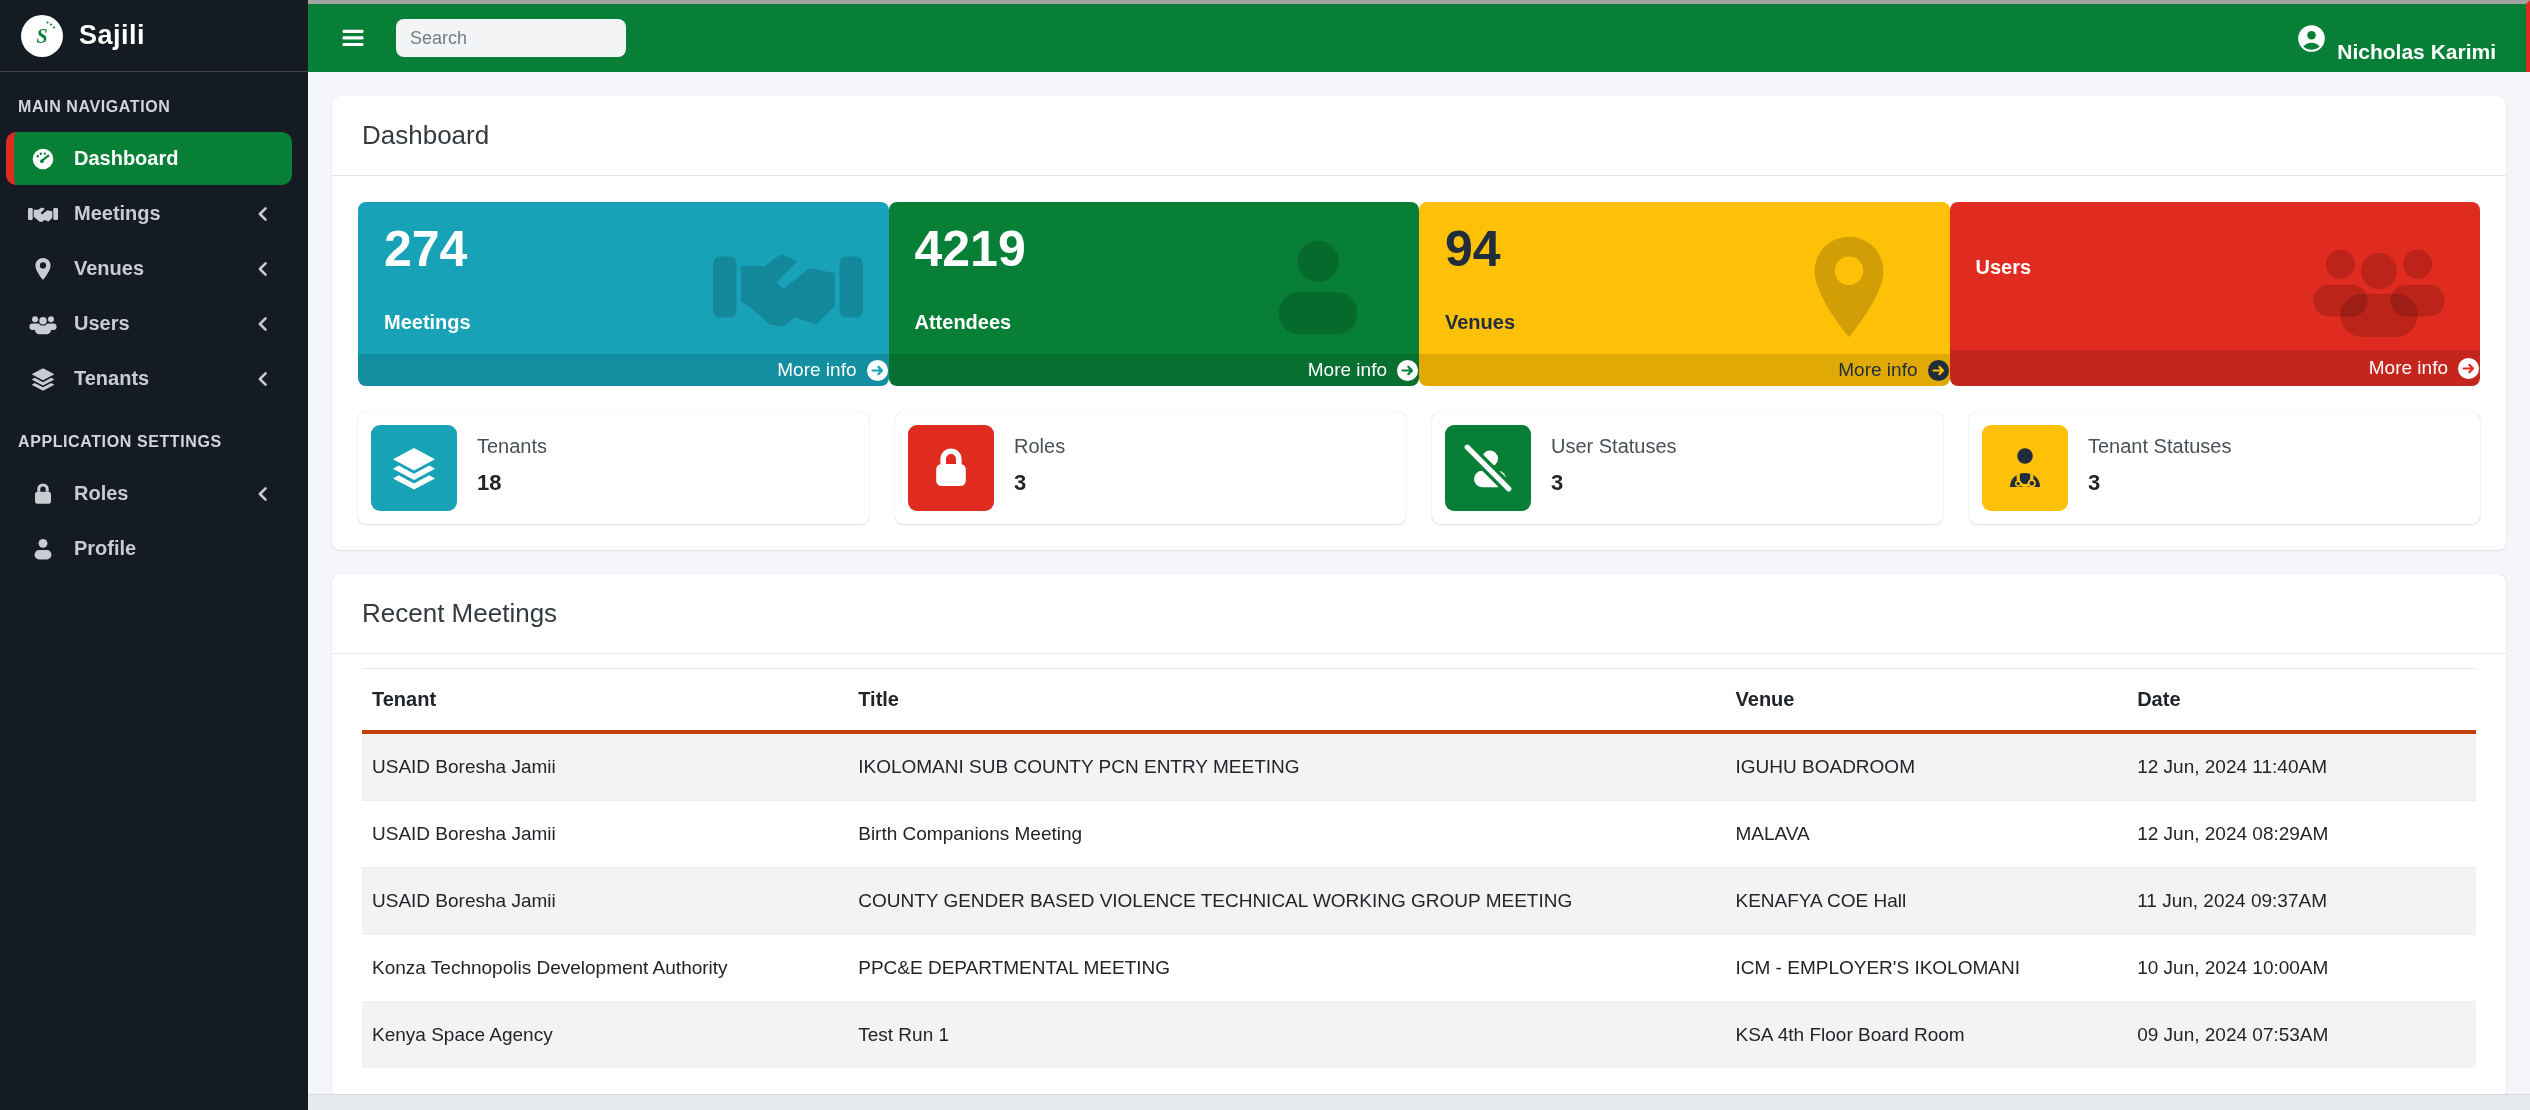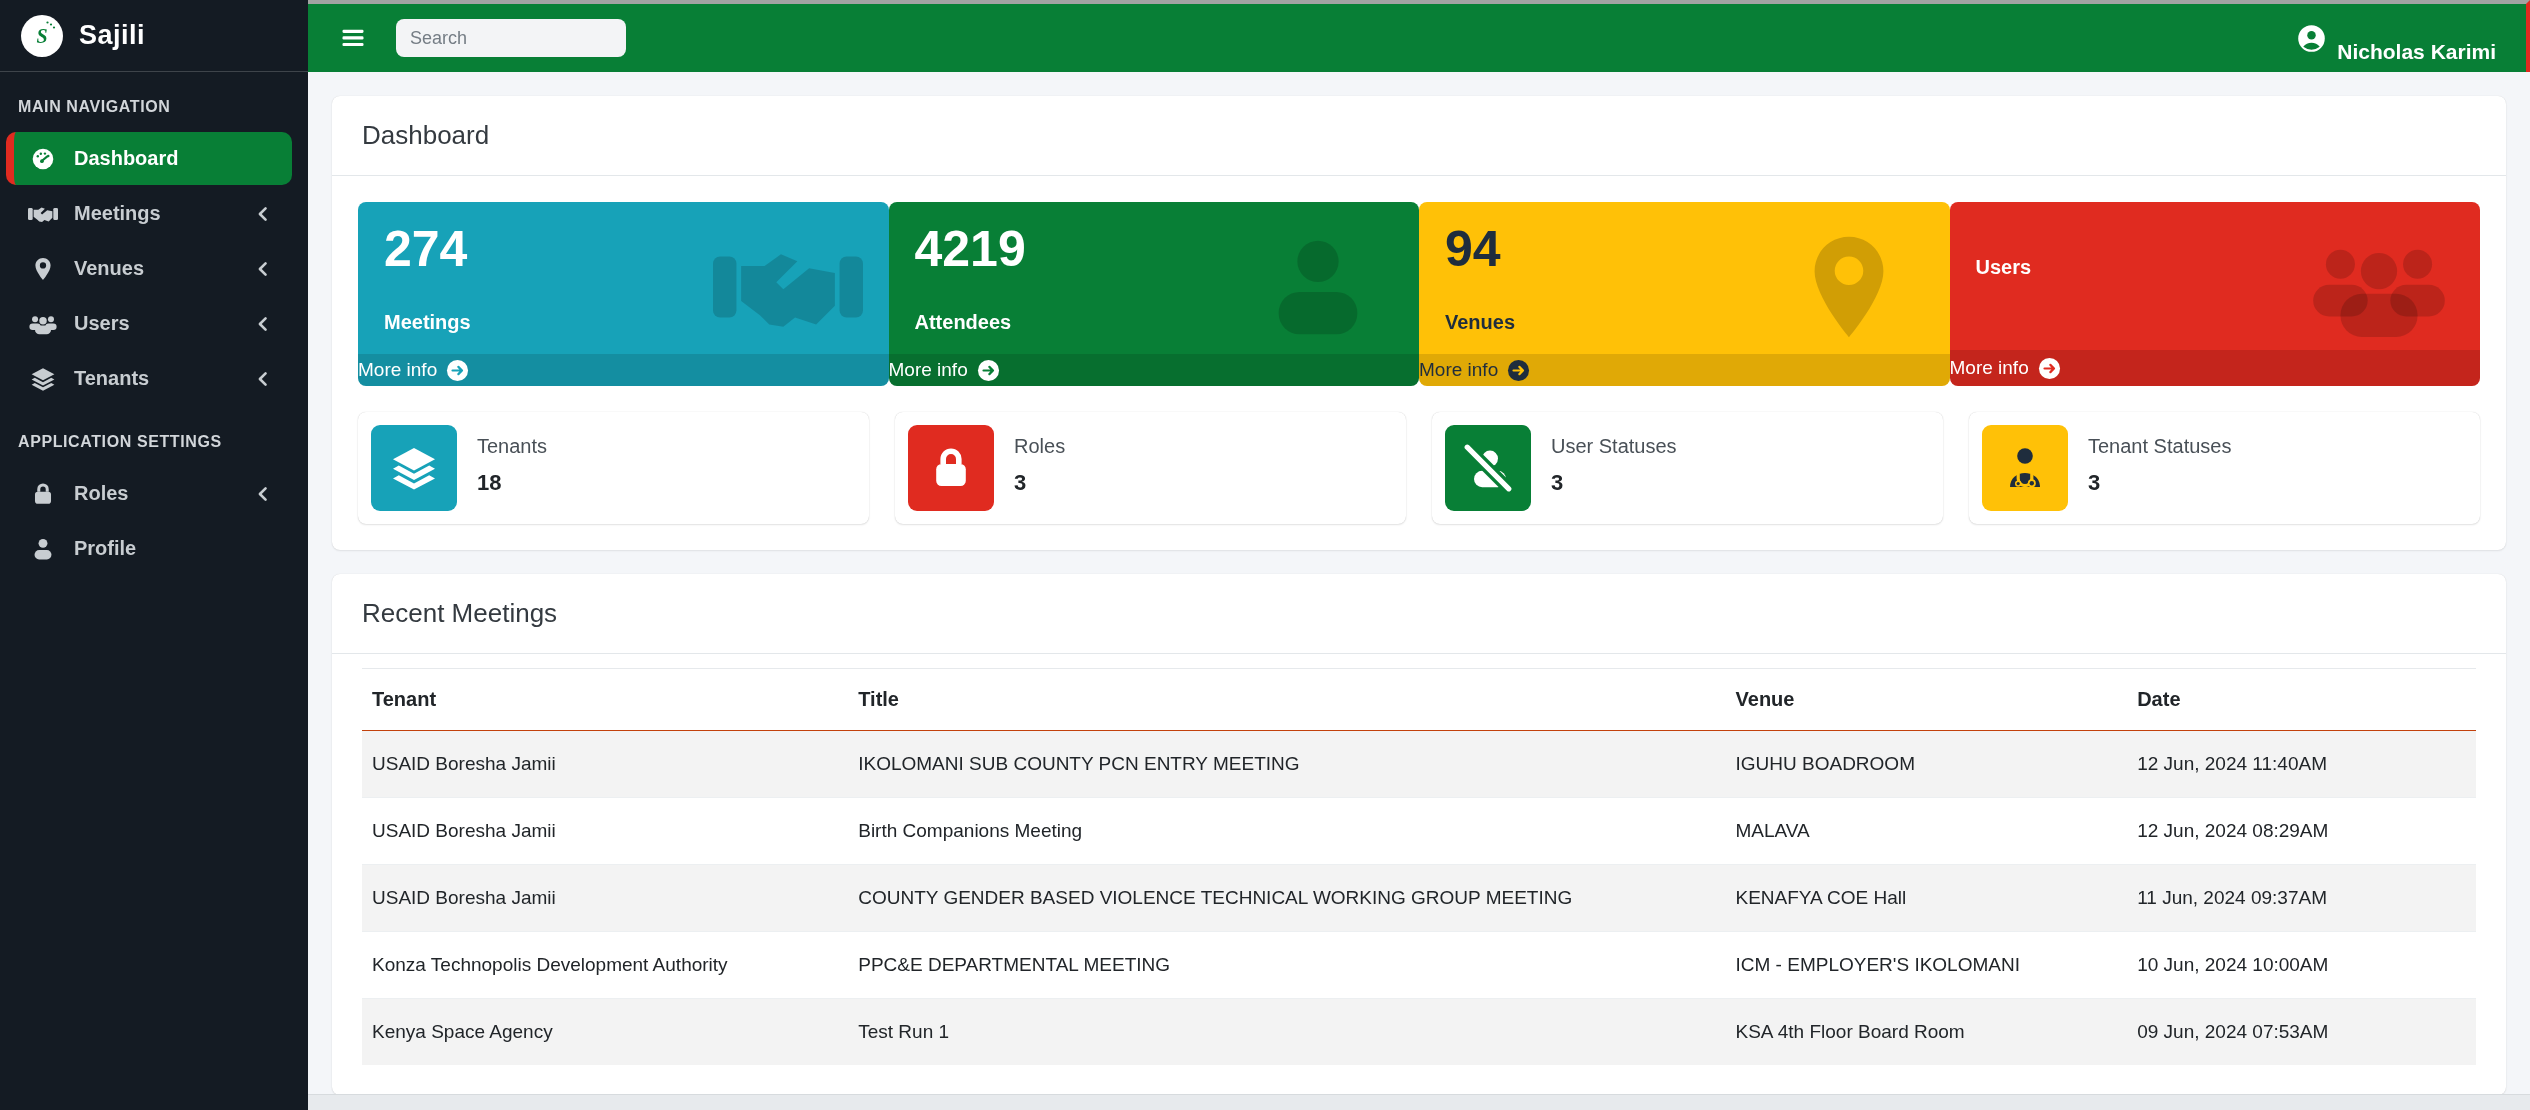--- a/index.html
+++ b/index.html
@@ -53,42 +53,42 @@
   
   .stat-row { display:grid; grid-template-columns:repeat(4,1fr); }
   .small-box { position:relative; border-radius:8px; overflow:hidden; height:184px;
     display:flex; flex-direction:column; }
   .sb-inner { padding:20px 26px; flex:1; position:relative; z-index:2; }
   .sb-value { font-size:50px; font-weight:bold; line-height:1.1; }
   .sb-label { font-size:20px; font-weight:bold; margin-top:34px; }
   .sb-icon { position:absolute; right:26px; top:26px; width:150px; height:118px; z-index:1; }
   .sb-icon svg { width:100%; height:100%; }
   .sb-footer { height:36px; background:rgba(0,0,0,.12); display:flex; align-items:center;
-    justify-content:flex-start; gap:9px; font-size:19px; cursor:pointer; text-decoration:none;
+    justify-content:flex-end; gap:9px; font-size:19px; cursor:pointer; text-decoration:none;
     color:inherit; position:relative; z-index:2; }
   .sb-arrow { width:23px; height:23px; display:block; }
   .sb-arrow svg { width:100%; height:100%; }
 
   
   .info-row { display:grid; grid-template-columns:repeat(4,1fr); gap:26px; margin-top:26px; }
   .info-box { background:#fff; border-radius:8px; box-shadow:0 1px 2px rgba(0,0,0,.1), 0 0 1px rgba(0,0,0,.2);
     height:112px; display:flex; padding:13px; }
   .ib-tile { width:86px; height:86px; border-radius:9px; display:flex; align-items:center;
     justify-content:center; color:#fff; flex:0 0 86px; }
   .ib-tile svg { width:48px; height:48px; }
   .ib-tile.dark-glyph { color:#1f2d3d; }
   .ib-text { margin-left:20px; padding-top:10px; }
   .ib-label { font-size:20px; color:#495057; }
   .ib-value { font-size:22px; font-weight:bold; color:#212529; margin-top:12px; }
 
   
   .table-body { padding:14px 30px 30px 30px; }
   table { width:100%; border-collapse:collapse; }
   th { text-align:left; font-size:20px; font-weight:bold; color:#212529;
-    padding:19px 10px; border-top:1px solid #e6e9ec; border-bottom:1px solid #c2410c; }
+    padding:19px 10px; border-top:1px solid #e6e9ec; border-bottom:4px solid #c2410c; }
   td { font-size:19px; color:#212529; padding:22px 10px; border-top:1px solid #eceff1; }
   tbody tr:nth-child(odd) { background:#f3f3f3; }
 
   .main-footer { position:absolute; left:308px; right:0; bottom:0; height:16px;
     background:#e7eaed; border-top:1px solid #d7dbde; }
 </style>
 </head>
 <body>
 
 <aside class="sidebar">

